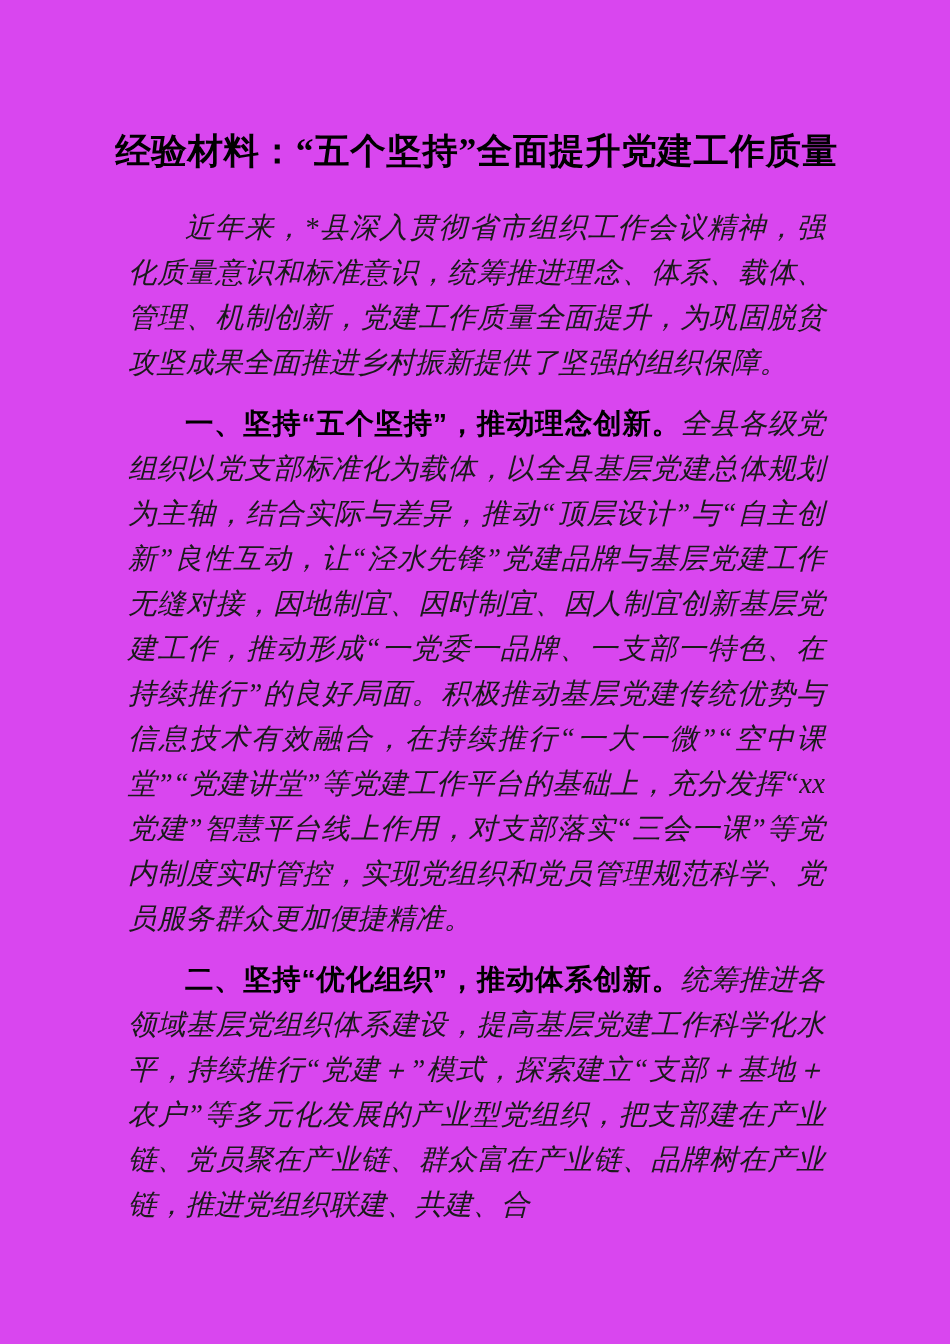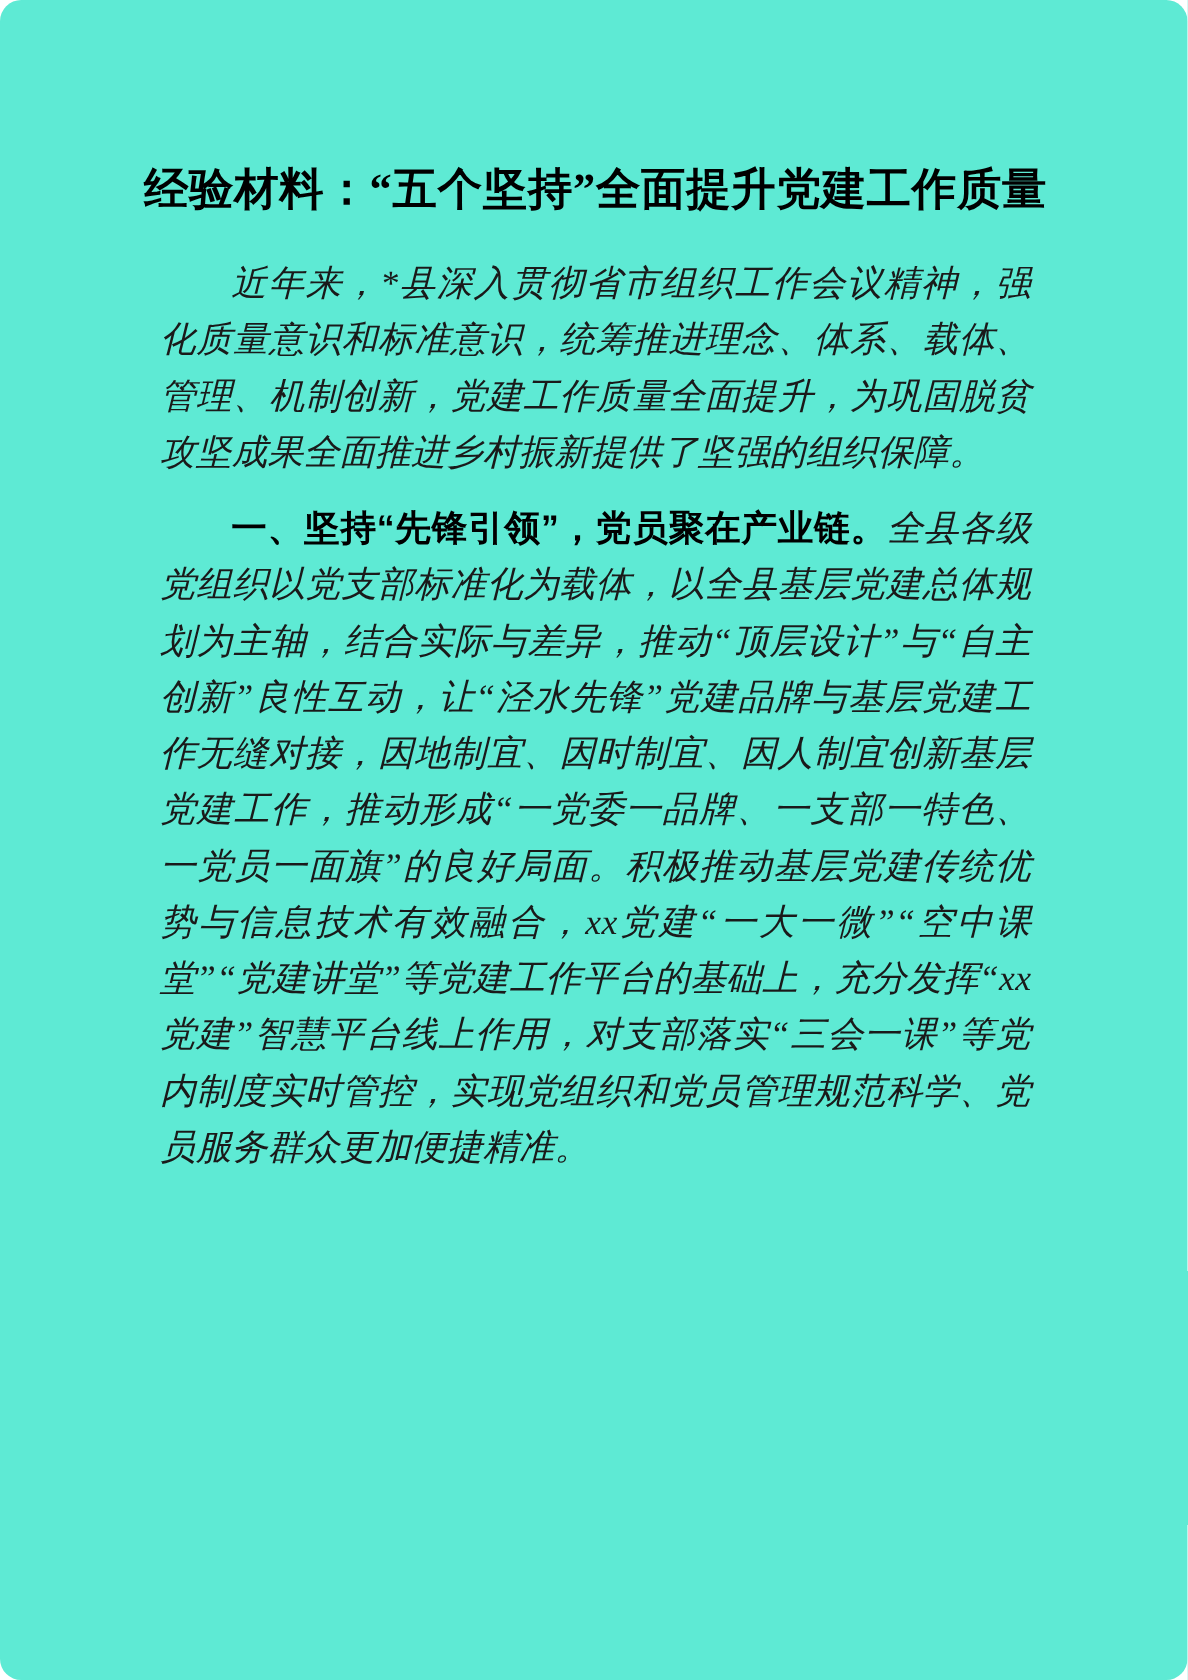--- a/index.html
+++ b/index.html
@@ -16,22 +16,21 @@
     color: #000000;
     -webkit-font-smoothing: antialiased;
   }
 
   .page {
     position: absolute;
     left: 0;
     top: 0;
     width: 950px;
     height: 1344px;
-    background: #5eead4;
-    border-radius: 17px;
+    background: #d946ef;
   }
 
   .content {
     position: absolute;
     left: 112px;
     top: 128px;
     width: 729px;
   }
 
   
@@ -83,17 +82,18 @@
 </head>
 <body>
 
 <div class="page">
   <div class="content">
 
     <h1 class="doc-title">经验材料：“五个坚持”全面提升党建工作质量</h1>
 
     <p class="body-para kai para-gap-1">近年来，*县深入贯彻省市组织工作会议精神，强化质量意识和标准意识，统筹推进理念、体系、载体、管理、机制创新，党建工作质量全面提升，为巩固脱贫攻坚成果全面推进乡村振新提供了坚强的组织保障。</p>
 
-    <p class="body-para kai para-gap-2"><span class="sec-label">一、坚持“先锋引领”，党员聚在产业链。</span><span class="kai">全县各级党组织以党支部标准化为载体，以全县基层党建总体规划为主轴，结合实际与差异，推动“顶层设计”与“自主创新”良性互动，让“泾水先锋”党建品牌与基层党建工作无缝对接，因地制宜、因时制宜、因人制宜创新基层党建工作，推动形成“一党委一品牌、一支部一特色、一党员一面旗”的良好局面。积极推动基层党建传统优势与信息技术有效融合，xx党建“一大一微”“空中课堂”“党建讲堂”等党建工作平台的基础上，充分发挥“xx党建”智慧平台线上作用，对支部落实“三会一课”等党内制度实时管控，实现党组织和党员管理规范科学、党员服务群众更加便捷精准。</span></p>
+    <p class="body-para kai para-gap-2"><span class="sec-label">一、坚持“五个坚持”，推动理念创新。</span><span class="kai">全县各级党组织以党支部标准化为载体，以全县基层党建总体规划为主轴，结合实际与差异，推动“顶层设计”与“自主创新”良性互动，让“泾水先锋”党建品牌与基层党建工作无缝对接，因地制宜、因时制宜、因人制宜创新基层党建工作，推动形成“一党委一品牌、一支部一特色、在持续推行”的良好局面。积极推动基层党建传统优势与信息技术有效融合，在持续推行“一大一微”“空中课堂”“党建讲堂”等党建工作平台的基础上，充分发挥“xx党建”智慧平台线上作用，对支部落实“三会一课”等党内制度实时管控，实现党组织和党员管理规范科学、党员服务群众更加便捷精准。</span></p>
 
+    <p class="body-para kai para-gap-2"><span class="sec-label">二、坚持“优化组织”，推动体系创新。</span><span class="kai">统筹推进各领域基层党组织体系建设，提高基层党建工作科学化水平，持续推行“党建＋”模式，探索建立“支部＋基地＋农户”等多元化发展的产业型党组织，把支部建在产业链、党员聚在产业链、群众富在产业链、品牌树在产业链，推进党组织联建、共建、合</span></p>
 
   </div>
 </div>
 
 </body></html>

